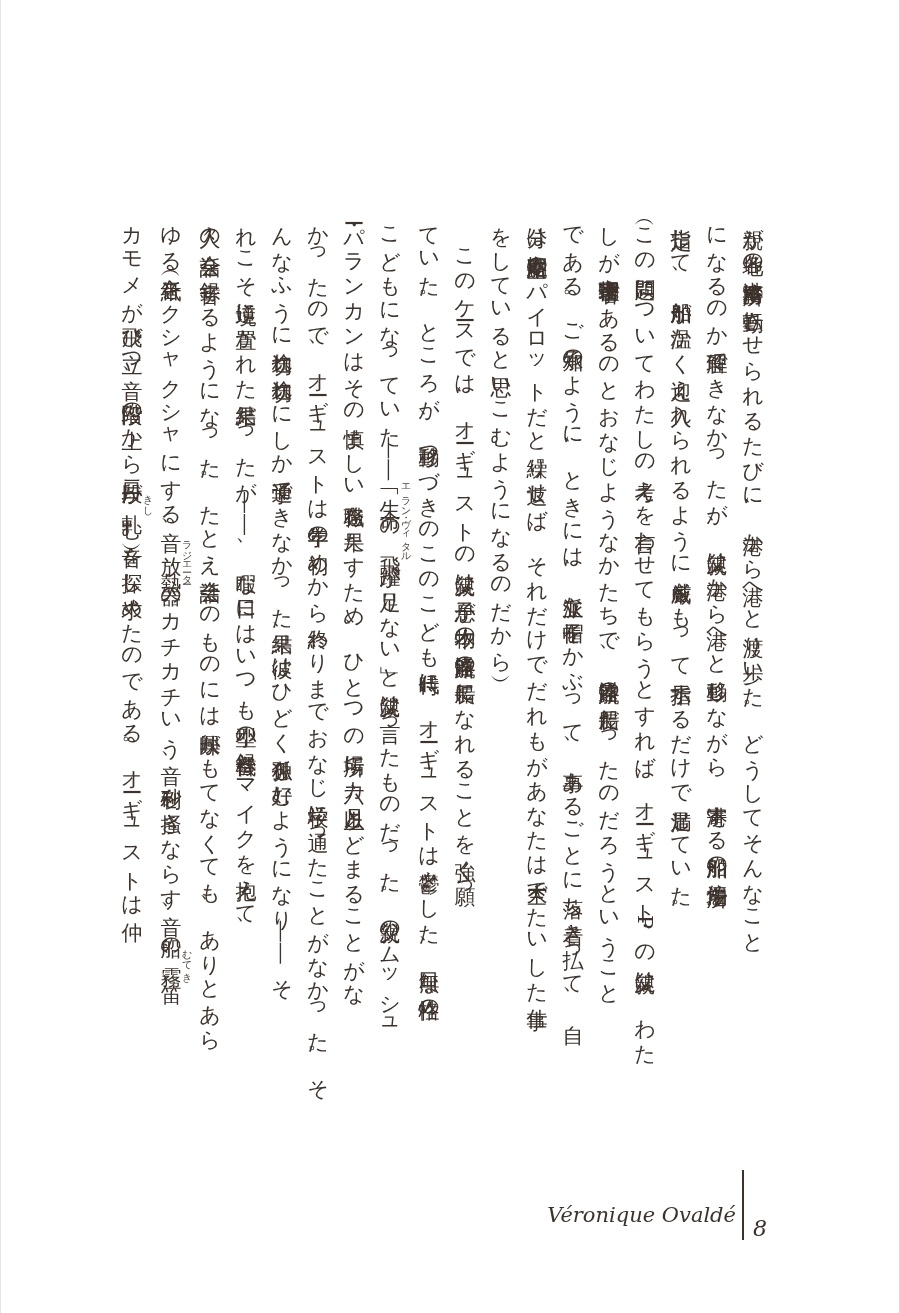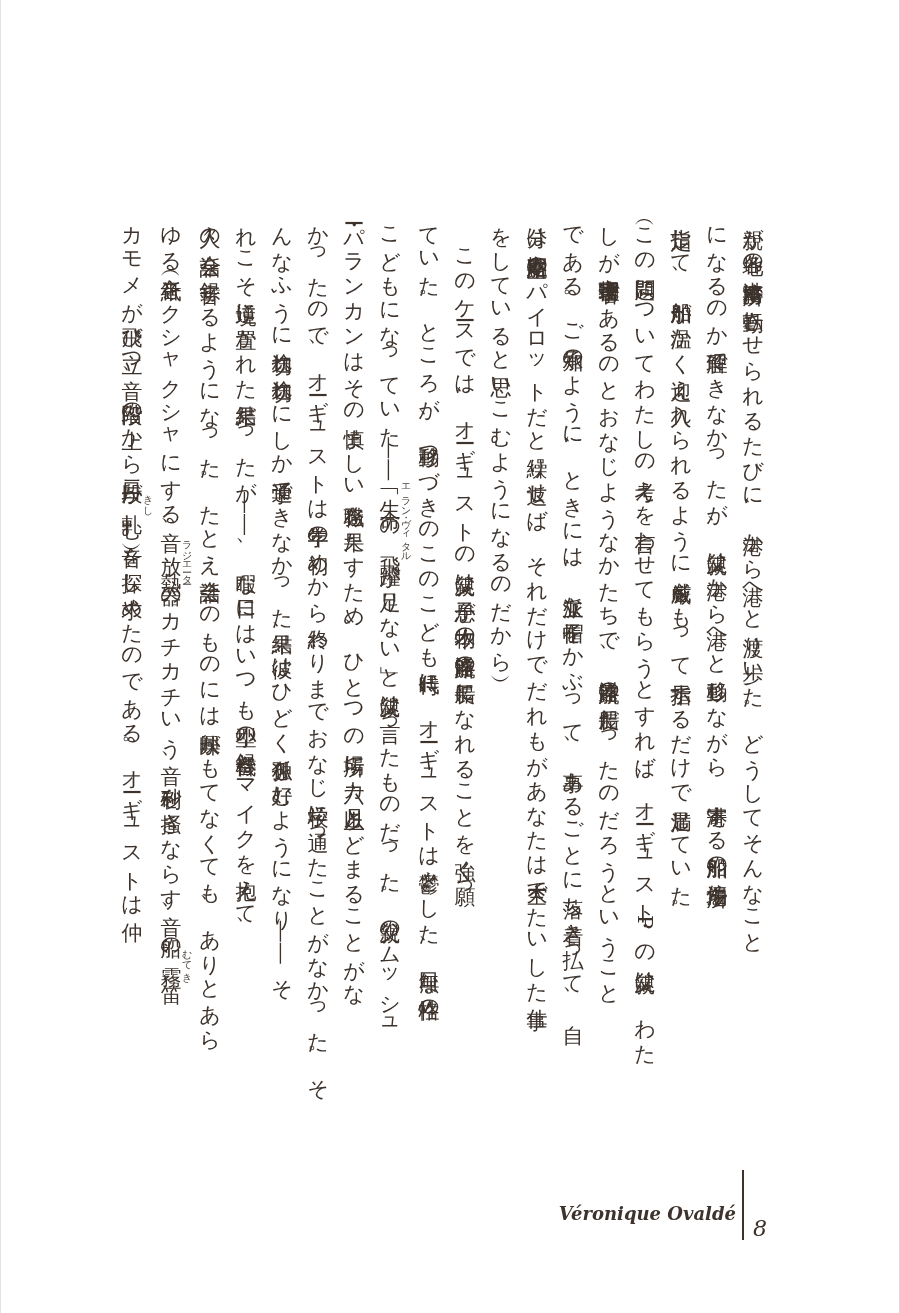--- a/index.html
+++ b/index.html
@@ -43,24 +43,23 @@
   rt {
     font-size: 10px;
     letter-spacing: 0;
     color: #4a403a;
   }
   .footer-author {
     position: absolute;
     top: 1203px;
     right: 163px;
     font-style: italic;
-    font-size: 18px;
+    font-size: 21px;
     color: #3d332c;
     white-space: nowrap;
-    font-weight: bold;
   }
   .footer-divider {
     position: absolute;
     left: 741px;
     top: 1170px;
     width: 2px;
     height: 70px;
     background: #3d332c;
   }
   .page-number {

